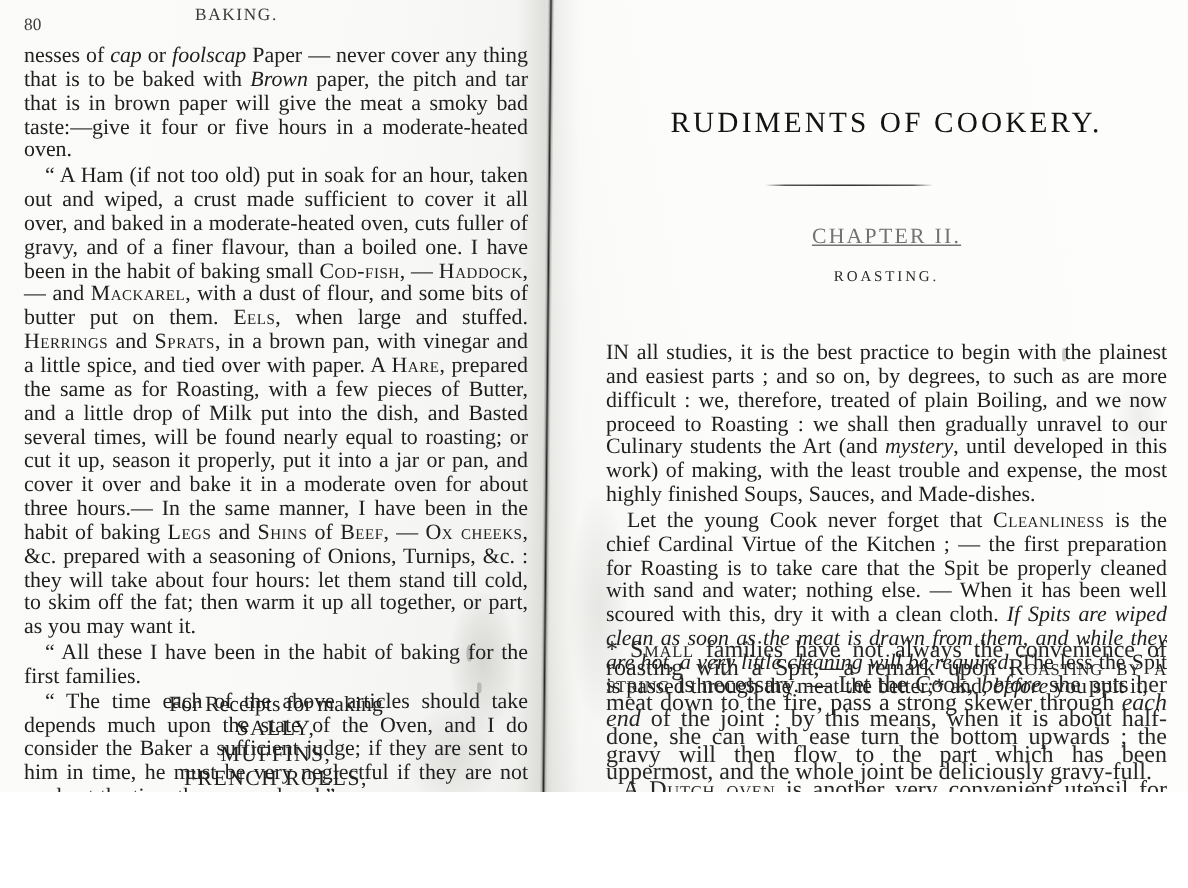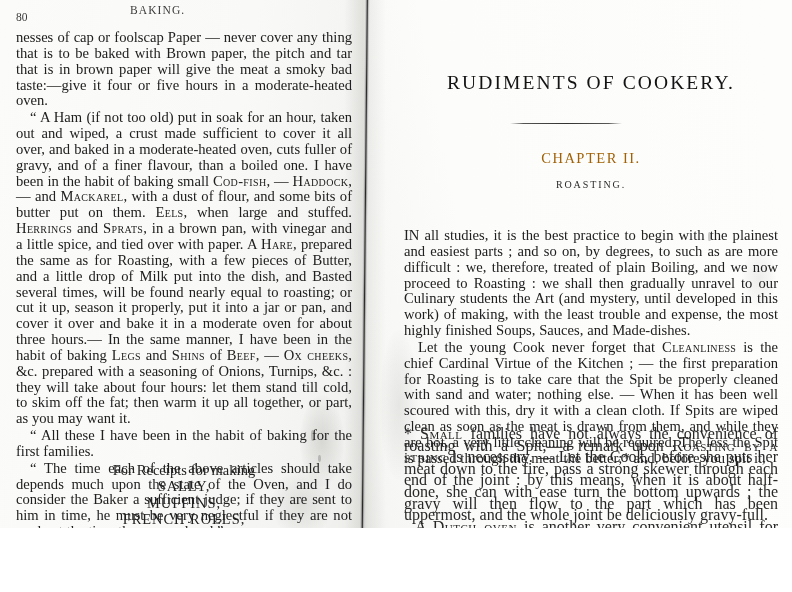--- a/index.html
+++ b/index.html
@@ -105,21 +105,21 @@
     text-indent: 0;
     color: #202020;
     word-spacing: 0.2px;
   }
   p.body.indent { text-indent: 14px; }
 
   .sc {
     font-variant: small-caps;
     letter-spacing: 0.35px;
   }
-  .it { }
+  .it { font-style: italic; }
 
   
   .doctitle {
     position: absolute;
     left: 404px;
     top: 72px;
     width: 374px;
     text-align: center;
     font-size: 19.5px;
     letter-spacing: 2.1px;
@@ -139,21 +139,22 @@
         rgba(130,130,130,0) 100%);
   }
   .chapter {
     position: absolute;
     left: 404px;
     top: 150px;
     width: 374px;
     text-align: center;
     font-size: 14.5px;
     letter-spacing: 1.5px;
-    color: #a16207;
+    color: #737373;
+    text-decoration: underline;
   }
   .section {
     position: absolute;
     left: 404px;
     top: 179px;
     width: 374px;
     text-align: center;
     font-size: 10px;
     letter-spacing: 1.9px;
     color: #2b2b2b;

